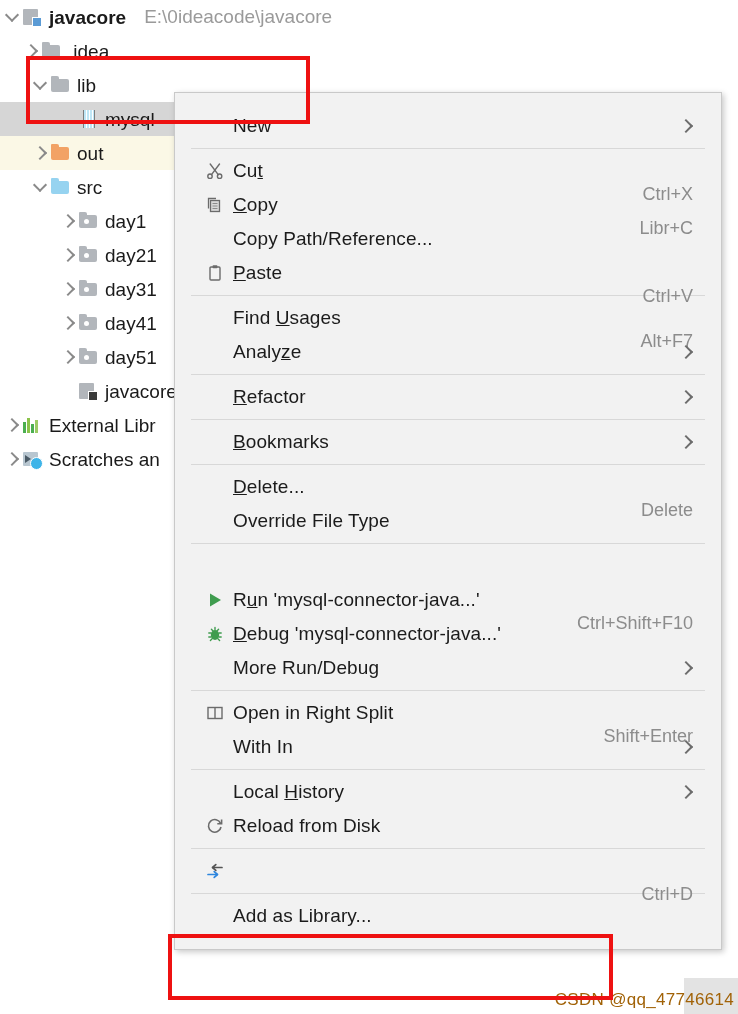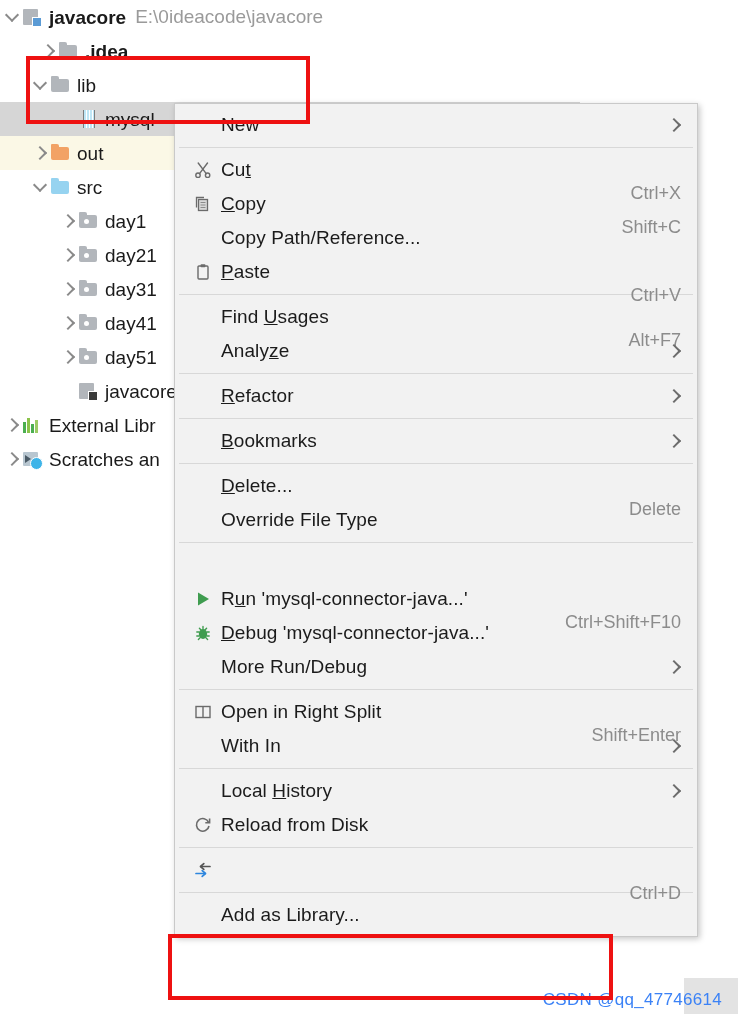--- a/index.html
+++ b/index.html
@@ -58,21 +58,21 @@
   .arrow.d::before { transform: rotate(45deg); top: 1px; }
 
   .ico {
     width: 20px; height: 20px;
     flex: 0 0 20px;
     margin-right: 7px;
     position: relative;
   }
   .lbl { line-height: 1; }
   .lbl.bold { font-weight: bold; }
-  .path { color: #9a9a9a; margin-left: 9px; font-size: 19px; }
+  .path { color: #9a9a9a; margin-left: 18px; font-size: 19px; }
 
   
   .folder {
     position: absolute;
     left: 1px; top: 4px;
     width: 18px; height: 13px;
     border-radius: 1px 2px 2px 2px;
   }
   .folder::before {
     content: "";
@@ -175,27 +175,27 @@
     width: 11px; height: 11px;
     border-radius: 50%;
     background: #3eb4e8;
     border: 1px solid #fff;
   }
 
   
   #ctxmenu {
     position: absolute;
     left: 174px;
-    top: 103px;
+    top: 92px;
     width: 514px;
     background: #f2f2f2;
     border: 1px solid #c9c9c9;
     box-shadow: 2px 2px 6px rgba(0,0,0,0.22);
     z-index: 20;
-    padding: 4px;
+    padding: 16px;
   }
   .mi {
     position: relative;
     height: 34px;
     display: flex;
     align-items: center;
     font-size: 19px;
     color: #1b1b1b;
     padding: 0 12px 0 0;
     cursor: default;
@@ -246,24 +246,24 @@
     border: 4px solid #ee1111;
     z-index: 40;
     pointer-events: none;
   }
   #redbox-top    { left: 26px;  top: 56px;  width: 276px; height: 60px; }
   #redbox-bottom { left: 168px; top: 934px; width: 437px; height: 58px; }
 
   
   #watermark {
     position: absolute;
-    right: 16px;
+    right: 4px;
     bottom: 4px;
     font-size: 17px;
-    color: #3b82f6;
+    color: #a16207;
     letter-spacing: .3px;
     z-index: 30;
     font-family: "Liberation Sans", sans-serif;
     text-align: center;
   }
   #wm-bg {
     position: absolute;
     left: 684px; top: 978px;
     width: 54px; height: 36px;
     background: #e3e3e3;
@@ -275,21 +275,21 @@
 
 <div id="tree">
     <div class="row" style="top: 0px; padding-left: 4px;">
       <span class="arrow d"></span>
       <span class="ico">
         <span class="mod"></span>
       </span>
       <span class="lbl bold">javacore</span>
       <span class="path">E:\0ideacode\javacore</span>
     </div>
-    <div class="row" style="top: 34px; padding-left: 40px; font-weight: bold;">
+    <div class="row" style="top: 34px; padding-left: 23px;">
       <span class="arrow r"></span>
       <span class="ico">
         <span class="folder f-gray"></span>
       </span>
       <span class="lbl">.idea</span>
     </div>
     <div class="row" style="top: 68px; padding-left: 32px;">
       <span class="arrow d"></span>
       <span class="ico">
         <span class="folder f-gray"></span>
@@ -401,21 +401,21 @@
     </div>
     <div class="mi">
       <span class="m-ico">
         <svg class="ic-svg" viewBox="0 0 20 20">
           <rect x="5.5" y="5.5" width="9" height="11" fill="#d9d9d9" stroke="#6b6b6b" stroke-width="1.3"></rect>
           <path d="M3.5 13.5 V3.5 H11" fill="none" stroke="#6b6b6b" stroke-width="1.3"></path>
           <path d="M7.5 8.5h5M7.5 11h5M7.5 13.5h5" stroke="#8b8b8b" stroke-width="1"></path>
         </svg>
       </span>
       <span class="m-lbl"><u>C</u>opy</span>
-      <span class="m-key">Shift+C</span>
+      <span class="m-key">Libr+C</span>
     </div>
     <div class="mi">
       <span class="m-ico"></span>
       <span class="m-lbl">Copy Path/Reference...</span>
     </div>
     <div class="mi">
       <span class="m-ico">
         <svg class="ic-svg" viewBox="0 0 20 20">
           <rect x="5" y="4" width="10" height="13" rx="1" fill="none" stroke="#6b6b6b" stroke-width="1.4"></rect>
           <rect x="7.6" y="2.2" width="4.8" height="3" rx=".7" fill="#6b6b6b"></rect>

